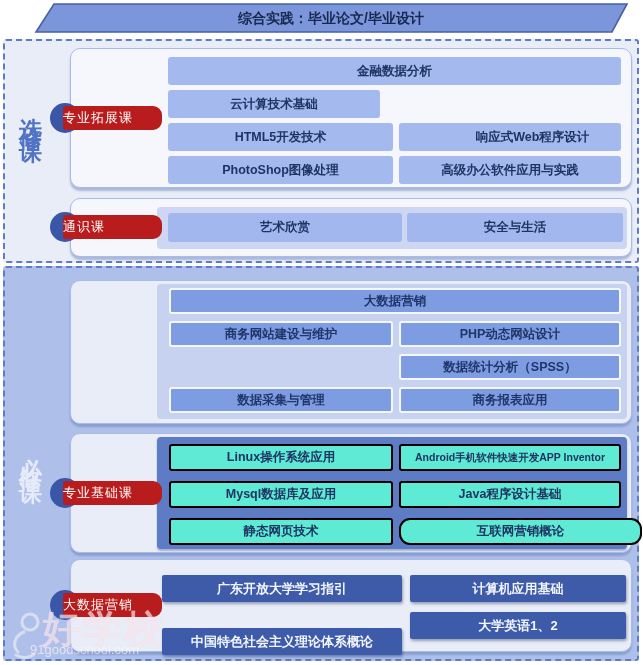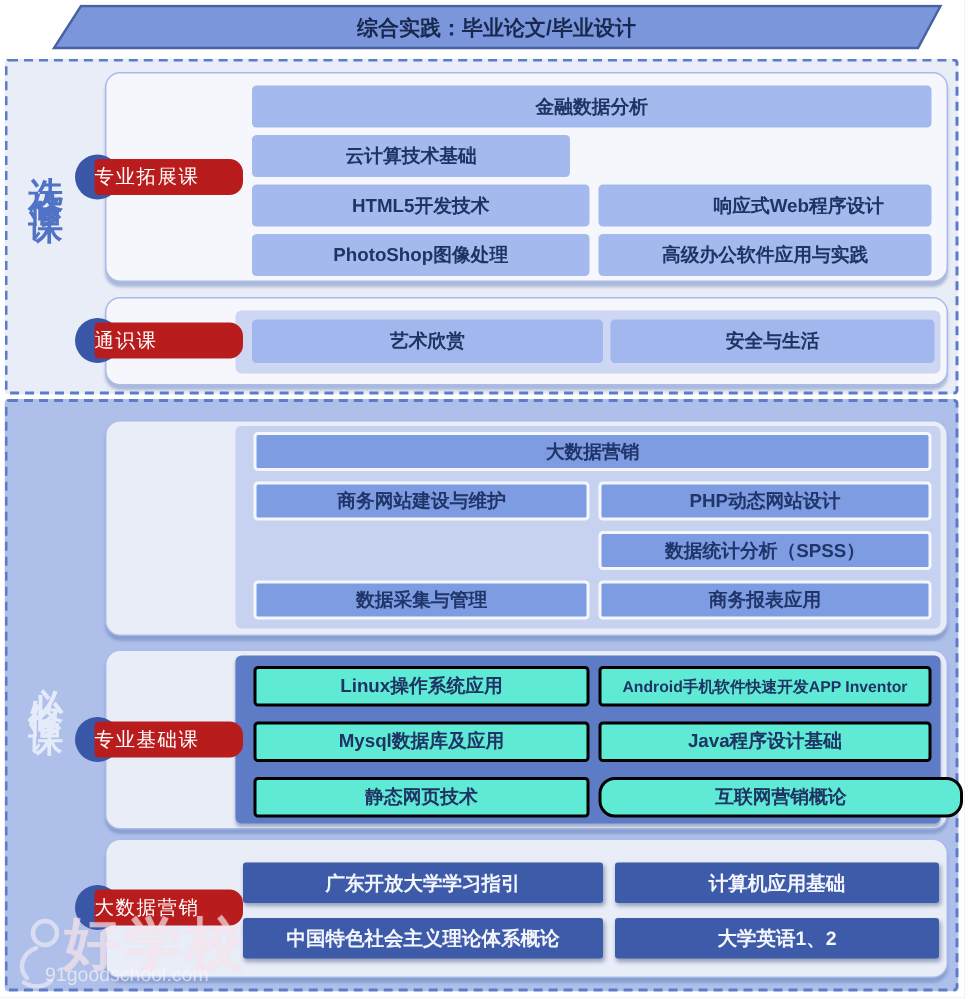--- a/index.html
+++ b/index.html
@@ -131,21 +131,21 @@
       <div class="cell cell-bas" style="left:328px;top:84px; width:243px;border-radius:11px;">互联网营销概论</div>
     </div>
     <div class="pill" style="top:210px;">
       <div class="pill-dot"></div>
       <div class="pill-bar">专业基础课</div>
     </div>
 
     <div class="panel panel-light2" style="top:291px; height:93px;">
       <div class="cell cell-pub" style="left:91px; top:15px; width:240px;">广东开放大学学习指引</div>
       <div class="cell cell-pub" style="left:339px;top:15px; width:216px;">计算机应用基础</div>
-      <div class="cell cell-pub" style="left:91px; top:52px; width:240px;">中国特色社会主义理论体系概论</div>
+      <div class="cell cell-pub" style="left:91px; top:68px; width:240px;">中国特色社会主义理论体系概论</div>
       <div class="cell cell-pub" style="left:339px;top:52px; width:216px;">大学英语1、2</div>
     </div>
     <div class="pill" style="top:322px;">
       <div class="pill-dot"></div>
       <div class="pill-bar">大数据营销</div>
     </div>
   </div>
 
   <div class="wm wm-mascot">
     <svg width="42" height="50" viewBox="0 0 42 50">

